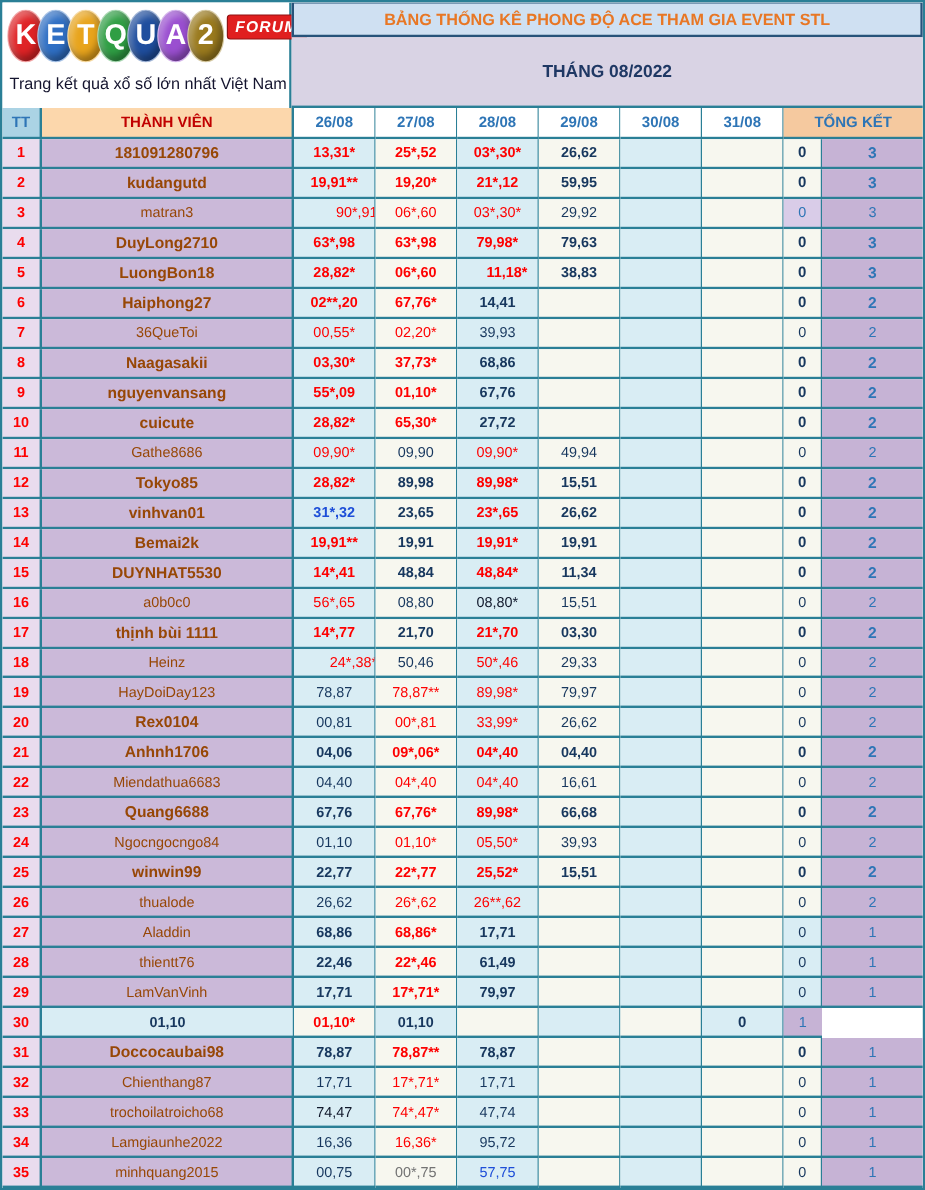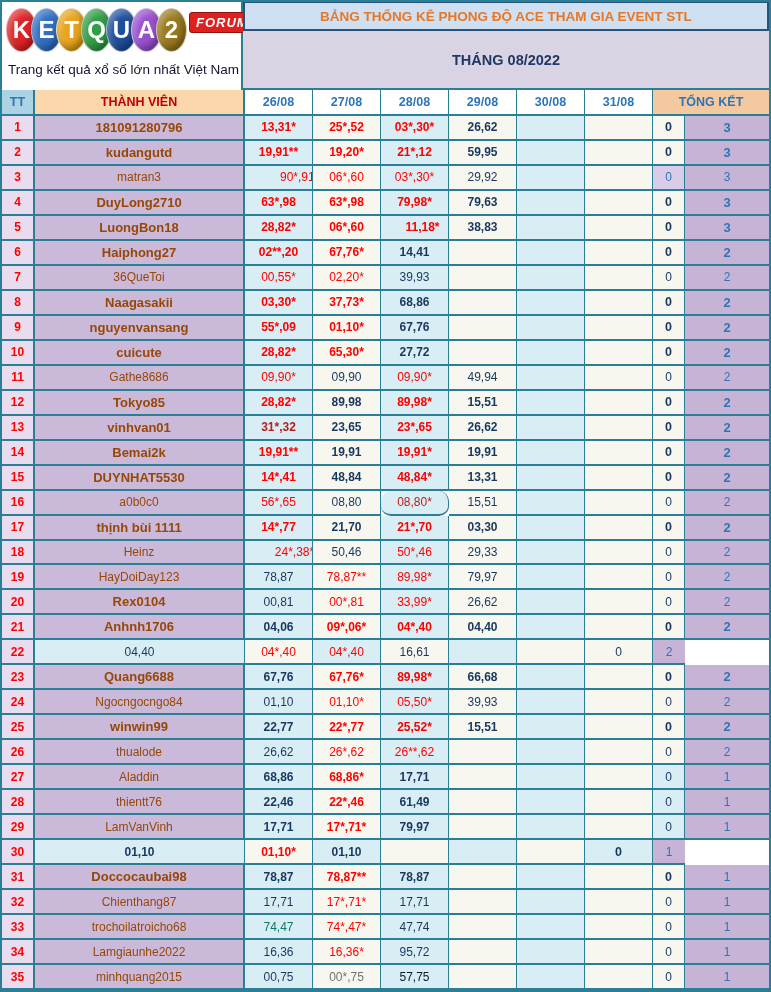--- a/index.html
+++ b/index.html
@@ -287,21 +287,21 @@
         <div class="cyan vb" style="color: rgb(254, 0, 0);">89,98*</div>
         <div class="ivory vb" style="color: rgb(23, 55, 94);">15,51</div>
         <div class="cyan vb" style="color: rgb(23, 55, 94);"></div>
         <div class="ivory vb" style="color: rgb(23, 55, 94);"></div>
         <div class="cell-zero b">0</div>
         <div class="cell-total b">2</div>
       </div>
       <div class="row">
         <div class="cell-tt">13</div>
         <div class="cell-name b">vinhvan01</div>
-        <div class="cyan vb" style="color: #b91c1c;">31*,32</div>
+        <div class="cyan vb" style="color: #1d4ed8;">31*,32</div>
         <div class="ivory vb" style="color: rgb(23, 55, 94);">23,65</div>
         <div class="cyan vb" style="color: rgb(254, 0, 0);">23*,65</div>
         <div class="ivory vb" style="color: rgb(23, 55, 94);">26,62</div>
         <div class="cyan vb" style="color: rgb(23, 55, 94);"></div>
         <div class="ivory vb" style="color: rgb(23, 55, 94);"></div>
         <div class="cell-zero b">0</div>
         <div class="cell-total b">2</div>
       </div>
       <div class="row">
         <div class="cell-tt">14</div>
@@ -314,32 +314,32 @@
         <div class="ivory vb" style="color: rgb(23, 55, 94);"></div>
         <div class="cell-zero b">0</div>
         <div class="cell-total b">2</div>
       </div>
       <div class="row">
         <div class="cell-tt">15</div>
         <div class="cell-name b">DUYNHAT5530</div>
         <div class="cyan vb" style="color: rgb(254, 0, 0);">14*,41</div>
         <div class="ivory vb" style="color: rgb(23, 55, 94);">48,84</div>
         <div class="cyan vb" style="color: rgb(254, 0, 0);">48,84*</div>
-        <div class="ivory vb" style="color: rgb(23, 55, 94);">13,31</div>
+        <div class="ivory vb" style="color: rgb(23, 55, 94);">11,34</div>
         <div class="cyan vb" style="color: rgb(23, 55, 94);"></div>
         <div class="ivory vb" style="color: rgb(23, 55, 94);"></div>
         <div class="cell-zero b">0</div>
         <div class="cell-total b">2</div>
       </div>
       <div class="row">
         <div class="cell-tt">16</div>
         <div class="cell-name">a0b0c0</div>
         <div class="cyan" style="color: rgb(254, 0, 0);">56*,65</div>
         <div class="ivory" style="color: rgb(23, 55, 94);">08,80</div>
-        <div class="cyan" style="color: #b91c1c; border-radius: 10px;">08,80*</div>
+        <div class="cyan" style="color: #0f172a;">08,80*</div>
         <div class="ivory" style="color: rgb(23, 55, 94);">15,51</div>
         <div class="cyan" style="color: rgb(23, 55, 94);"></div>
         <div class="ivory" style="color: rgb(23, 55, 94);"></div>
         <div class="cell-zero">0</div>
         <div class="cell-total">2</div>
       </div>
       <div class="row">
         <div class="cell-tt">17</div>
         <div class="cell-name b">thịnh bùi 1111</div>
         <div class="cyan vb" style="color: rgb(254, 0, 0);">14*,77</div>
@@ -394,20 +394,21 @@
         <div class="ivory vb" style="color: rgb(254, 0, 0);">09*,06*</div>
         <div class="cyan vb" style="color: rgb(254, 0, 0);">04*,40</div>
         <div class="ivory vb" style="color: rgb(23, 55, 94);">04,40</div>
         <div class="cyan vb" style="color: rgb(23, 55, 94);"></div>
         <div class="ivory vb" style="color: rgb(23, 55, 94);"></div>
         <div class="cell-zero b">0</div>
         <div class="cell-total b">2</div>
       </div>
       <div class="row">
         <div class="cell-tt">22</div>
+        <div class="cell-name">Miendathua6683</div>
         <div class="cyan" style="color: rgb(23, 55, 94);">04,40</div>
         <div class="ivory" style="color: rgb(254, 0, 0);">04*,40</div>
         <div class="cyan" style="color: rgb(254, 0, 0);">04*,40</div>
         <div class="ivory" style="color: rgb(23, 55, 94);">16,61</div>
         <div class="cyan" style="color: rgb(23, 55, 94);"></div>
         <div class="ivory" style="color: rgb(23, 55, 94);"></div>
         <div class="cell-zero">0</div>
         <div class="cell-total">2</div>
       </div>
       <div class="row">
@@ -525,21 +526,21 @@
         <div class="cyan" style="color: rgb(23, 55, 94);">17,71</div>
         <div class="ivory" style="color: rgb(23, 55, 94);"></div>
         <div class="cyan" style="color: rgb(23, 55, 94);"></div>
         <div class="ivory" style="color: rgb(23, 55, 94);"></div>
         <div class="cell-zero">0</div>
         <div class="cell-total">1</div>
       </div>
       <div class="row">
         <div class="cell-tt">33</div>
         <div class="cell-name">trochoilatroicho68</div>
-        <div class="cyan" style="color: #0f766e;">74,47</div>
+        <div class="cyan" style="color: #0f172a;">74,47</div>
         <div class="ivory" style="color: rgb(254, 0, 0);">74*,47*</div>
         <div class="cyan" style="color: rgb(23, 55, 94);">47,74</div>
         <div class="ivory" style="color: rgb(23, 55, 94);"></div>
         <div class="cyan" style="color: rgb(23, 55, 94);"></div>
         <div class="ivory" style="color: rgb(23, 55, 94);"></div>
         <div class="cell-zero">0</div>
         <div class="cell-total">1</div>
       </div>
       <div class="row">
         <div class="cell-tt">34</div>
@@ -551,21 +552,21 @@
         <div class="cyan" style="color: rgb(23, 55, 94);"></div>
         <div class="ivory" style="color: rgb(23, 55, 94);"></div>
         <div class="cell-zero">0</div>
         <div class="cell-total">1</div>
       </div>
       <div class="row">
         <div class="cell-tt">35</div>
         <div class="cell-name">minhquang2015</div>
         <div class="cyan" style="color: rgb(23, 55, 94);">00,75</div>
         <div class="ivory" style="color: #737373;">00*,75</div>
-        <div class="cyan" style="color: #0f172a;">57,75</div>
+        <div class="cyan" style="color: #1d4ed8;">57,75</div>
         <div class="ivory" style="color: rgb(23, 55, 94);"></div>
         <div class="cyan" style="color: rgb(23, 55, 94);"></div>
         <div class="ivory" style="color: rgb(23, 55, 94);"></div>
         <div class="cell-zero">0</div>
         <div class="cell-total">1</div>
       </div>
     </div>
 
 </div>
 

